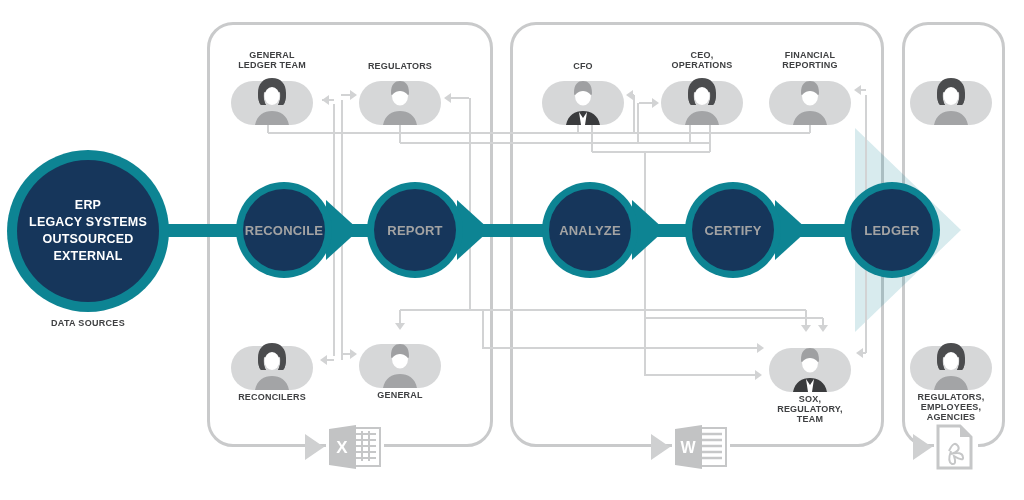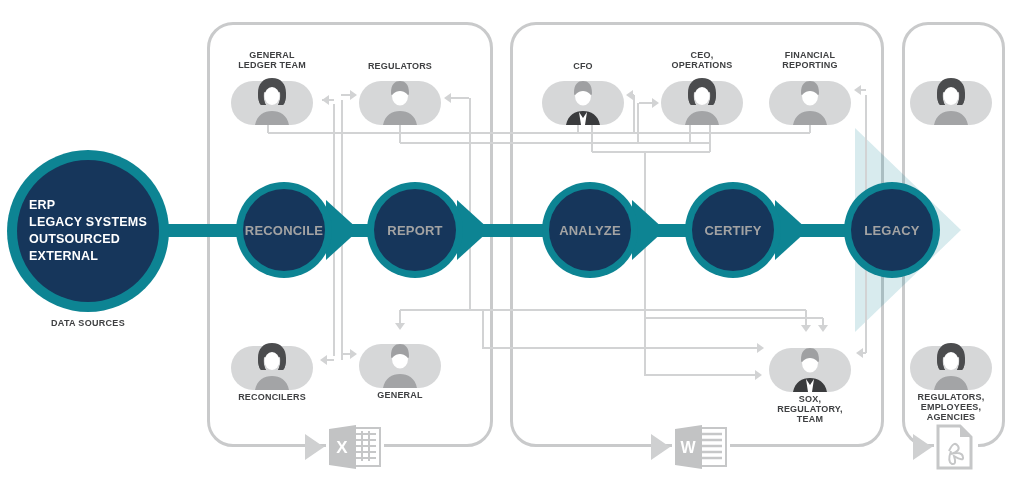--- a/index.html
+++ b/index.html
@@ -19,21 +19,21 @@
   .stage .ring{position:absolute;inset:0;background:#0d8493;border-radius:50%;}
   .stage .tip{position:absolute;top:18px;right:-27px;width:0;height:0;
     border-top:30px solid transparent;border-bottom:30px solid transparent;border-left:33px solid #0d8493;}
   .stage .core{position:absolute;inset:7px;background:#16365b;border-radius:50%;
     display:flex;align-items:center;justify-content:center;}
   .stage .core span{color:#a3a3a3;font-weight:bold;font-size:13px;letter-spacing:.2px;}
   
   .source{position:absolute;left:7px;top:150px;width:162px;height:162px;z-index:5;}
   .source .ring{position:absolute;inset:0;background:#0d8493;border-radius:50%;}
   .source .core{position:absolute;inset:10px;background:#16365b;border-radius:50%;
-    display:flex;align-items:center;justify-content:center;}
+    display:flex;align-items:center;justify-content:center;text-align:center;}
   .source .core span{color:#fff;font-weight:bold;font-size:12.5px;line-height:17px;white-space:pre-line;letter-spacing:.2px;}
   .caption{position:absolute;z-index:6;font-size:9px;font-weight:bold;color:#3f4042;text-align:center;letter-spacing:.3px;}
   
   .person{position:absolute;width:82px;height:56px;z-index:6;}
   .plabel{position:absolute;width:110px;z-index:6;text-align:center;font-size:9px;line-height:10px;
     font-weight:bold;color:#3f4042;white-space:pre-line;letter-spacing:.2px;}
   
   .ln{position:absolute;background:#d2d3d4;z-index:3;}
   .ah{position:absolute;width:0;height:0;z-index:3;border:solid transparent;}
   .ah.l{border-width:5px 7px 5px 0;border-right-color:#d2d3d4;}
@@ -151,21 +151,21 @@
   <div class="stage" style="left:542px">
     <div class="tip"></div>
     <div class="ring"></div>
     <div class="core">
         <span>ANALYZE</span>
       </div>
   </div>
   <div class="stage" style="left:844px">
     <div class="ring"></div>
     <div class="core">
-        <span>LEGACY</span>
+        <span>LEDGER</span>
       </div>
   </div>
 
   <div class="person person-icon" style="left:231px;top:69px"><svg width="82" height="56" viewBox="0 0 82 56">
         <rect x="0" y="12" width="82" height="44" rx="22" fill="#d6d7d8"></rect>
         <path d="M41 9 c-9 0 -14 6 -14 15 c0 6 1 10 3 12 l5 0 c-2 -3 -3 -9 -2 -13 c6 3 10 3 16 0 c1 4 0 10 -2 13 l5 0 c2 -2 3 -6 3 -12 c0 -9 -5 -15 -14 -15 z" fill="#4b4c4e"></path>
         <path d="M24 56 c2 -10 9 -14 17 -14 c8 0 15 4 17 14 z" fill="#a3a4a6"></path>
         <ellipse cx="41" cy="27" rx="7.5" ry="9" fill="#ffffff"></ellipse>
         <path d="M27 24 c0 6 1 10 3 12 l5 0 c-2 -3 -3 -9 -2 -13 z M55 24 c0 6 -1 10 -3 12 l-5 0 c2 -3 3 -9 2 -13 z" fill="#4b4c4e"></path>
       </svg></div>

